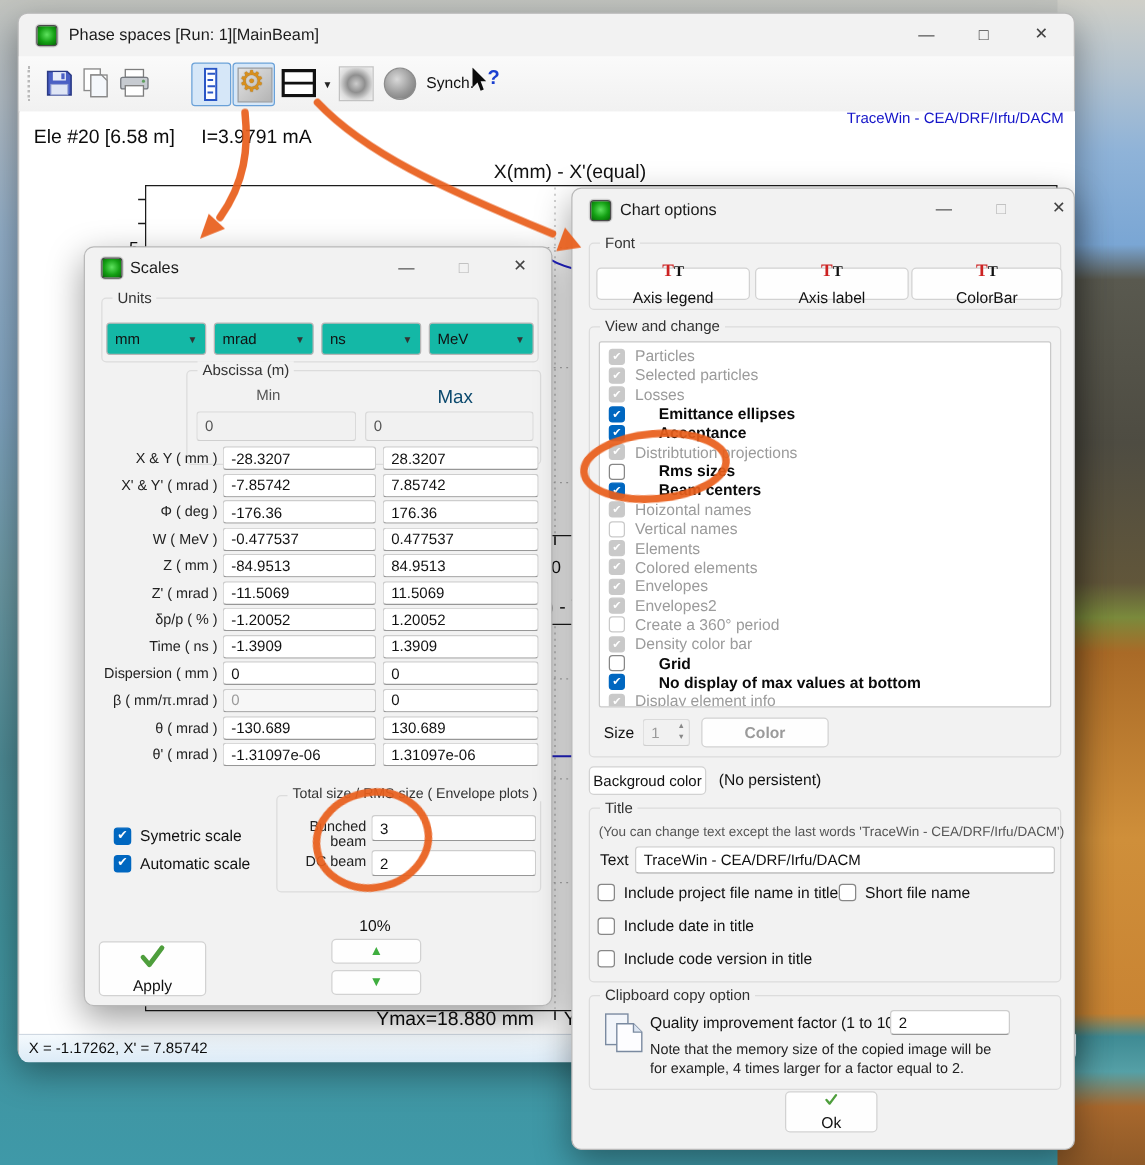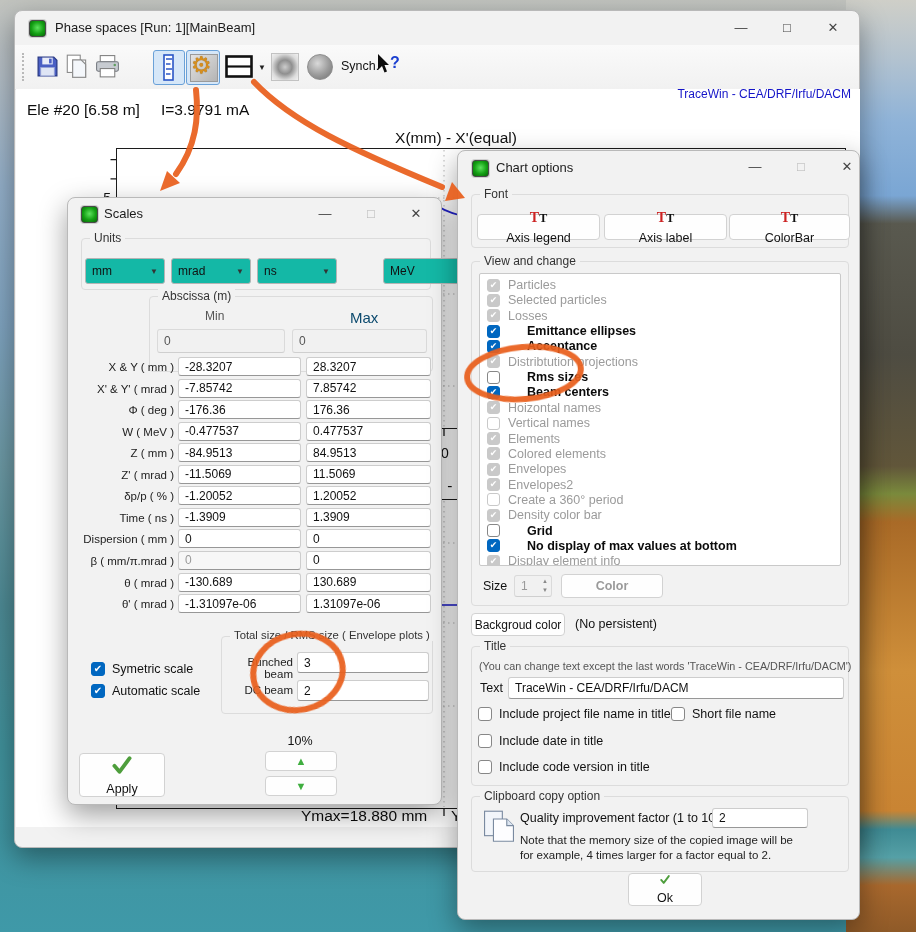--- a/index.html
+++ b/index.html
@@ -139,20 +139,23 @@
         <path d="M14 44 H740 M14 124 H740 M14 207 H740 M340 2 V308 " stroke="#b5b5b5" stroke-width="1" stroke-dasharray="1.5,3.5" fill="none"></path>
         <path d="M327 106 L359 106" stroke="#2222cc" stroke-width="1.6" fill="none"></path>
       </svg>
     <span class="ticklbl" style="left:70px;top:533px;width:26px;">5</span>
     <span class="ticklbl" style="left:70px;top:604px;width:26px;">0</span>
     <span class="ticklbl" style="left:70px;top:687px;width:26px;">-5</span>
 
     <span class="abs" style="left:286px;top:796px;font-size:15.5px;color:#0c0c0c;">Ymax=18.880 mm</span>
     <span class="abs" style="left:436px;top:796px;font-size:15.5px;color:#0c0c0c;">Y</span>
 
+    <div class="abs" style="left:0;top:816px;width:846px;height:22px;background:linear-gradient(#f4f9fd,#dcebf7);border-top:1px solid #cfd8e2;border-radius:0 0 8px 8px;">
+      <span class="abs" style="left:8px;top:3px;font-size:12px;color:#0c0c0c;">X = -1.17262, X' = 7.85742</span>
+    </div>
   </div>
 
   <div class="window" style="left:67px;top:197px;width:375px;height:608px;z-index:20;">
     <div class="abs" style="left:0;top:0;width:100%;height:32px;">
       <span class="appicon" style="left:13px;top:8px;"></span>
       <span class="abs titlebar-text" style="left:36px;top:8px;">Scales</span>
       <span class="wbtn" style="left:240px;top:3px;">—</span>
       <span class="wbtn" style="left:286px;top:3px;color:#b5b5b5;">□</span>
       <span class="wbtn" style="left:331px;top:3px;">✕</span>
     </div>
@@ -165,21 +168,21 @@
         <span class="dd">▼</span>
       </div>
     <div class="combo" style="left:103px;top:60px;width:80px;height:26px;">
         <span>mrad</span>
         <span class="dd">▼</span>
       </div>
     <div class="combo" style="left:189px;top:60px;width:80px;height:26px;">
         <span>ns</span>
         <span class="dd">▼</span>
       </div>
-    <div class="combo" style="left:275px;top:60px;width:94px;height:26px;margin-left:40px;">
+    <div class="combo" style="left:275px;top:60px;width:84px;height:26px;">
         <span>MeV</span>
         <span class="dd">▼</span>
       </div>
 
     <div class="gbox" style="left:81px;top:98px;width:284px;height:76px;">
       <span class="gb-title">Abscissa (m)</span>
       <span class="abs" style="left:55px;top:12px;font-size:12px;color:#555;">Min</span>
       <span class="abs" style="left:200px;top:12px;font-size:15px;color:#0c4a6e;">Max</span>
       <div class="field dis" style="left:7px;top:32px;width:128px;height:24px;">0</div>
       <div class="field dis" style="left:142px;top:32px;width:135px;height:24px;">0</div>

